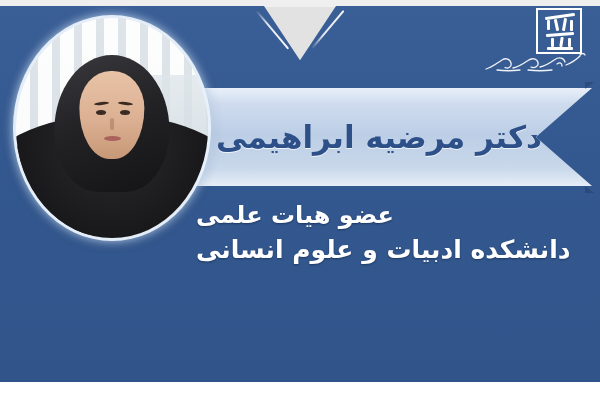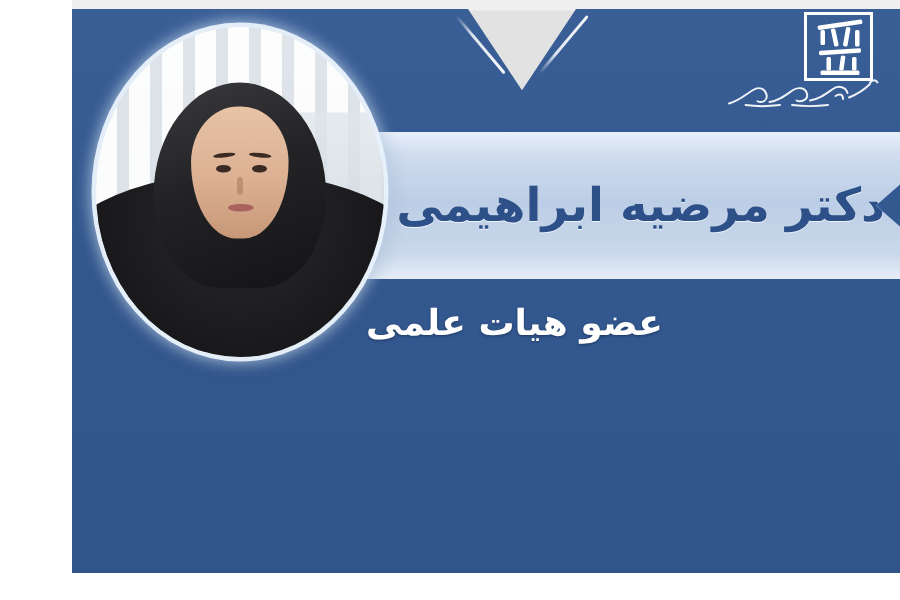--- a/index.html
+++ b/index.html
@@ -8,21 +8,21 @@
     padding: 0;
     background: #ffffff;
   }
   body {
     font-family: "DejaVu Sans", "Liberation Sans", sans-serif;
   }
 
   
   .stage {
     position: relative;
-    width: 552px;
+    width: 600px;
     height: 400px;
     overflow: hidden;
     background: #ffffff;
   }
 
   
   .backdrop {
     position: absolute;
     inset: 0 0 18px 0;
     background: #e2e2e2;
@@ -362,16 +362,17 @@
       <i class="brow r"></i>
       <i class="eye l"></i>
       <i class="eye r"></i>
       <i class="nose"></i>
       <i class="mouth"></i>
     </div>
   </div>
 
   <div class="subtitle">
     <div class="line line1">عضو هیات علمی</div>
+    <div class="line line2">دانشکده ادبیات و علوم انسانی</div>
   </div>
 
   <div class="bottom-white"></div>
 </div>
 
 </body></html>

